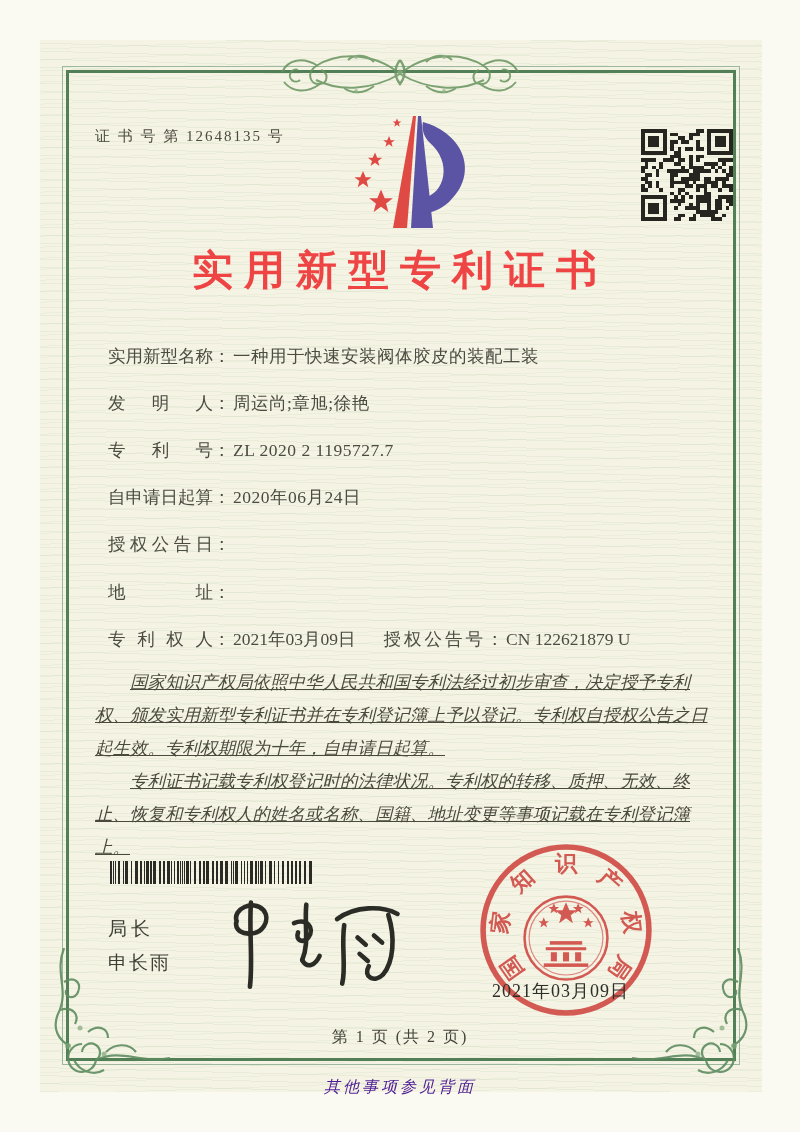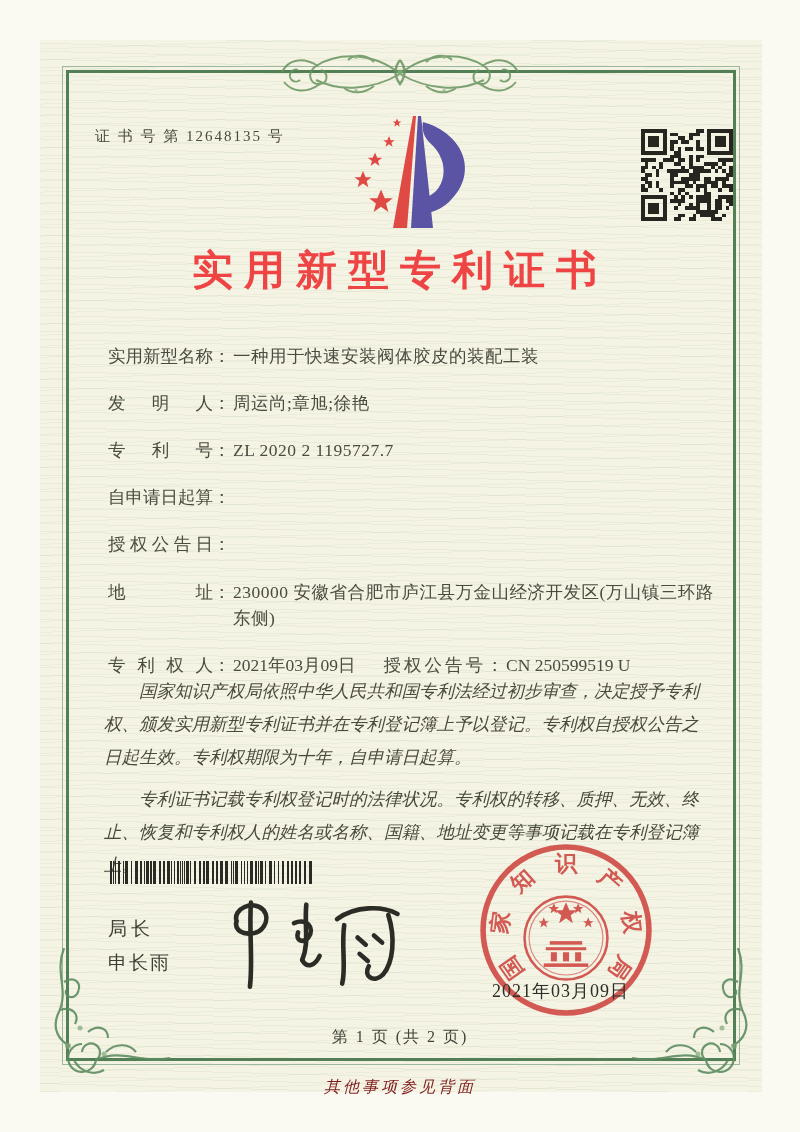--- a/index.html
+++ b/index.html
@@ -26,30 +26,30 @@
   .fields{left:108px;top:344px;width:622px;font-size:17.5px;}
   .frow{display:flex;align-items:flex-start;margin-bottom:22px;line-height:25px;color:#4b4b40;}
   .lbl{display:inline-block;width:105px;text-align:justify;text-align-last:justify;flex:none;}
   .colon{flex:none;width:20px;}
   .val{flex:1;letter-spacing:.5px;}
   .frow.addr{line-height:26px;}
   .grant2{margin-left:28px;display:flex;}
   .grant2 .lbl2{letter-spacing:3px;}
   .paras{left:95px;top:666px;width:618px;font-size:17.5px;line-height:33px;
          font-style:italic;color:#4a4a3c;}
-  .paras p{margin:9px;text-indent:2em;}
+  .paras p{margin:0;text-indent:2em;text-decoration:underline;}
   .barcode{left:110px;top:861px;width:202px;height:23px;}
   .signer{left:108px;font-size:19px;color:#3e3e34;letter-spacing:4px;}
   .signer.pos{top:916px;}
   .signer.name{top:950px;letter-spacing:2px;}
   .signature{left:212px;top:884px;}
   .seal{left:477px;top:841px;}
   .seal-date{left:492px;top:979px;font-size:18px;letter-spacing:1px;color:#2e2e28;z-index:5;}
   .page-info{left:0;width:100%;top:1027px;text-align:center;font-size:16px;color:#44443a;letter-spacing:2px;font-family:Liberation Serif, serif;}
-  .back-note{left:0;width:100%;top:1077px;text-align:center;font-size:16px;font-style:italic;color:#7f1d1d;letter-spacing:3px;}
+  .back-note{left:0;width:100%;top:1077px;text-align:center;font-size:16px;font-style:italic;color:#4c1d95;letter-spacing:3px;}
   .qr{left:641px;top:129px;}
   .logo{left:337px;top:110px;}
   .orn-top{left:276px;top:40px;}
   .orn-bl{left:44px;top:948px;}
   .orn-br{left:626px;top:948px;transform:scaleX(-1);}
   svg{display:block;}
 </style>
 </head>
 <body>
 
@@ -469,38 +469,38 @@
     <span class="val">周运尚;章旭;徐艳</span>
   </div>
   <div class="frow">
     <span class="lbl">专利号</span>
       <span class="colon">：</span>
     <span class="val">ZL 2020 2 1195727.7</span>
   </div>
   <div class="frow">
     <span class="lbl">自申请日起算</span>
       <span class="colon">：</span>
+    <span class="val">2020年06月24日</span>
   </div>
   <div class="frow">
     <span class="lbl">授权公告日</span>
       <span class="colon">：</span>
   </div>
   <div class="frow addr">
     <span class="lbl">地址</span>
       <span class="colon">：</span>
-    <span class="val">230000  安徽省合肥市庐江县万金山经济开发区(万山镇三环路东侧)</span>
   </div>
   <div class="frow">
     <span class="lbl">专利权人</span>
       <span class="colon">：</span>
     <span>2021年03月09日</span>
     <span class="grant2">
       <span class="lbl2">授权公告号</span>
         <span class="colon">：</span>
-      <span>CN 250599519 U</span>
+      <span>CN 122621879 U</span>
     </span>
   </div>
 </div>
 
 <div class="abs paras">
   <p>国家知识产权局依照中华人民共和国专利法经过初步审查，决定授予专利权、颁发实用新型专利证书并在专利登记簿上予以登记。专利权自授权公告之日起生效。专利权期限为十年，自申请日起算。</p>
   <p>专利证书记载专利权登记时的法律状况。专利权的转移、质押、无效、终止、恢复和专利权人的姓名或名称、国籍、地址变更等事项记载在专利登记簿上。</p>
 </div>
 
 <div class="abs barcode">

